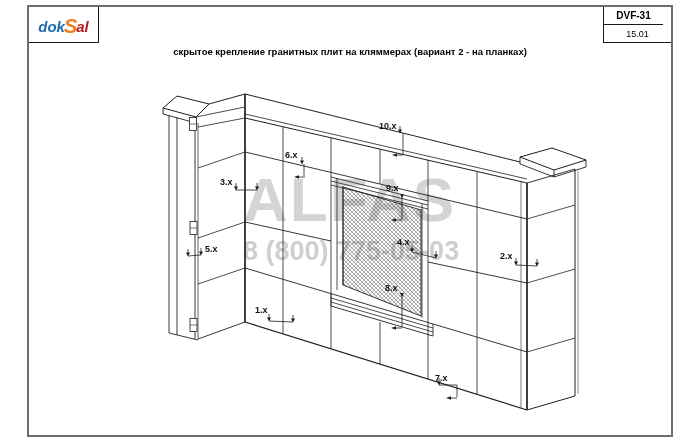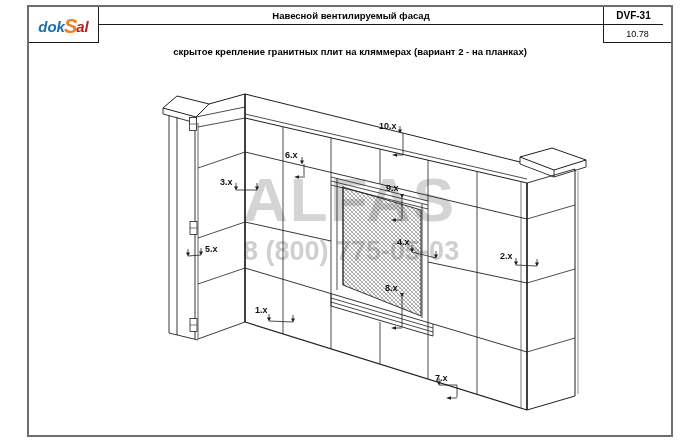--- a/index.html
+++ b/index.html
@@ -199,19 +199,18 @@
   </svg>
 
   <div class="frame">
     <div class="hcell h-logo">
       <div class="logo">
         <span class="lg-p" style="color:#1e6db2">dok</span>
         <span class="lg-a" style="color:#f07f1f">S</span>
         <span class="lg-p" style="color:#b91c1c">al</span>
       </div>
     </div>
-    <div class="hcell h-title">Навесной вентилируемый фасад</div>
     <div class="hcell h-code">DVF-31</div>
-    <div class="hcell h-sheet">10.78</div>
+    <div class="hcell h-sheet">15.01</div>
     <div class="subtitle">скрытое крепление гранитных плит на кляммерах (вариант 2 - на планках)</div>
   </div>
 
 </div>
 
 </body></html>

